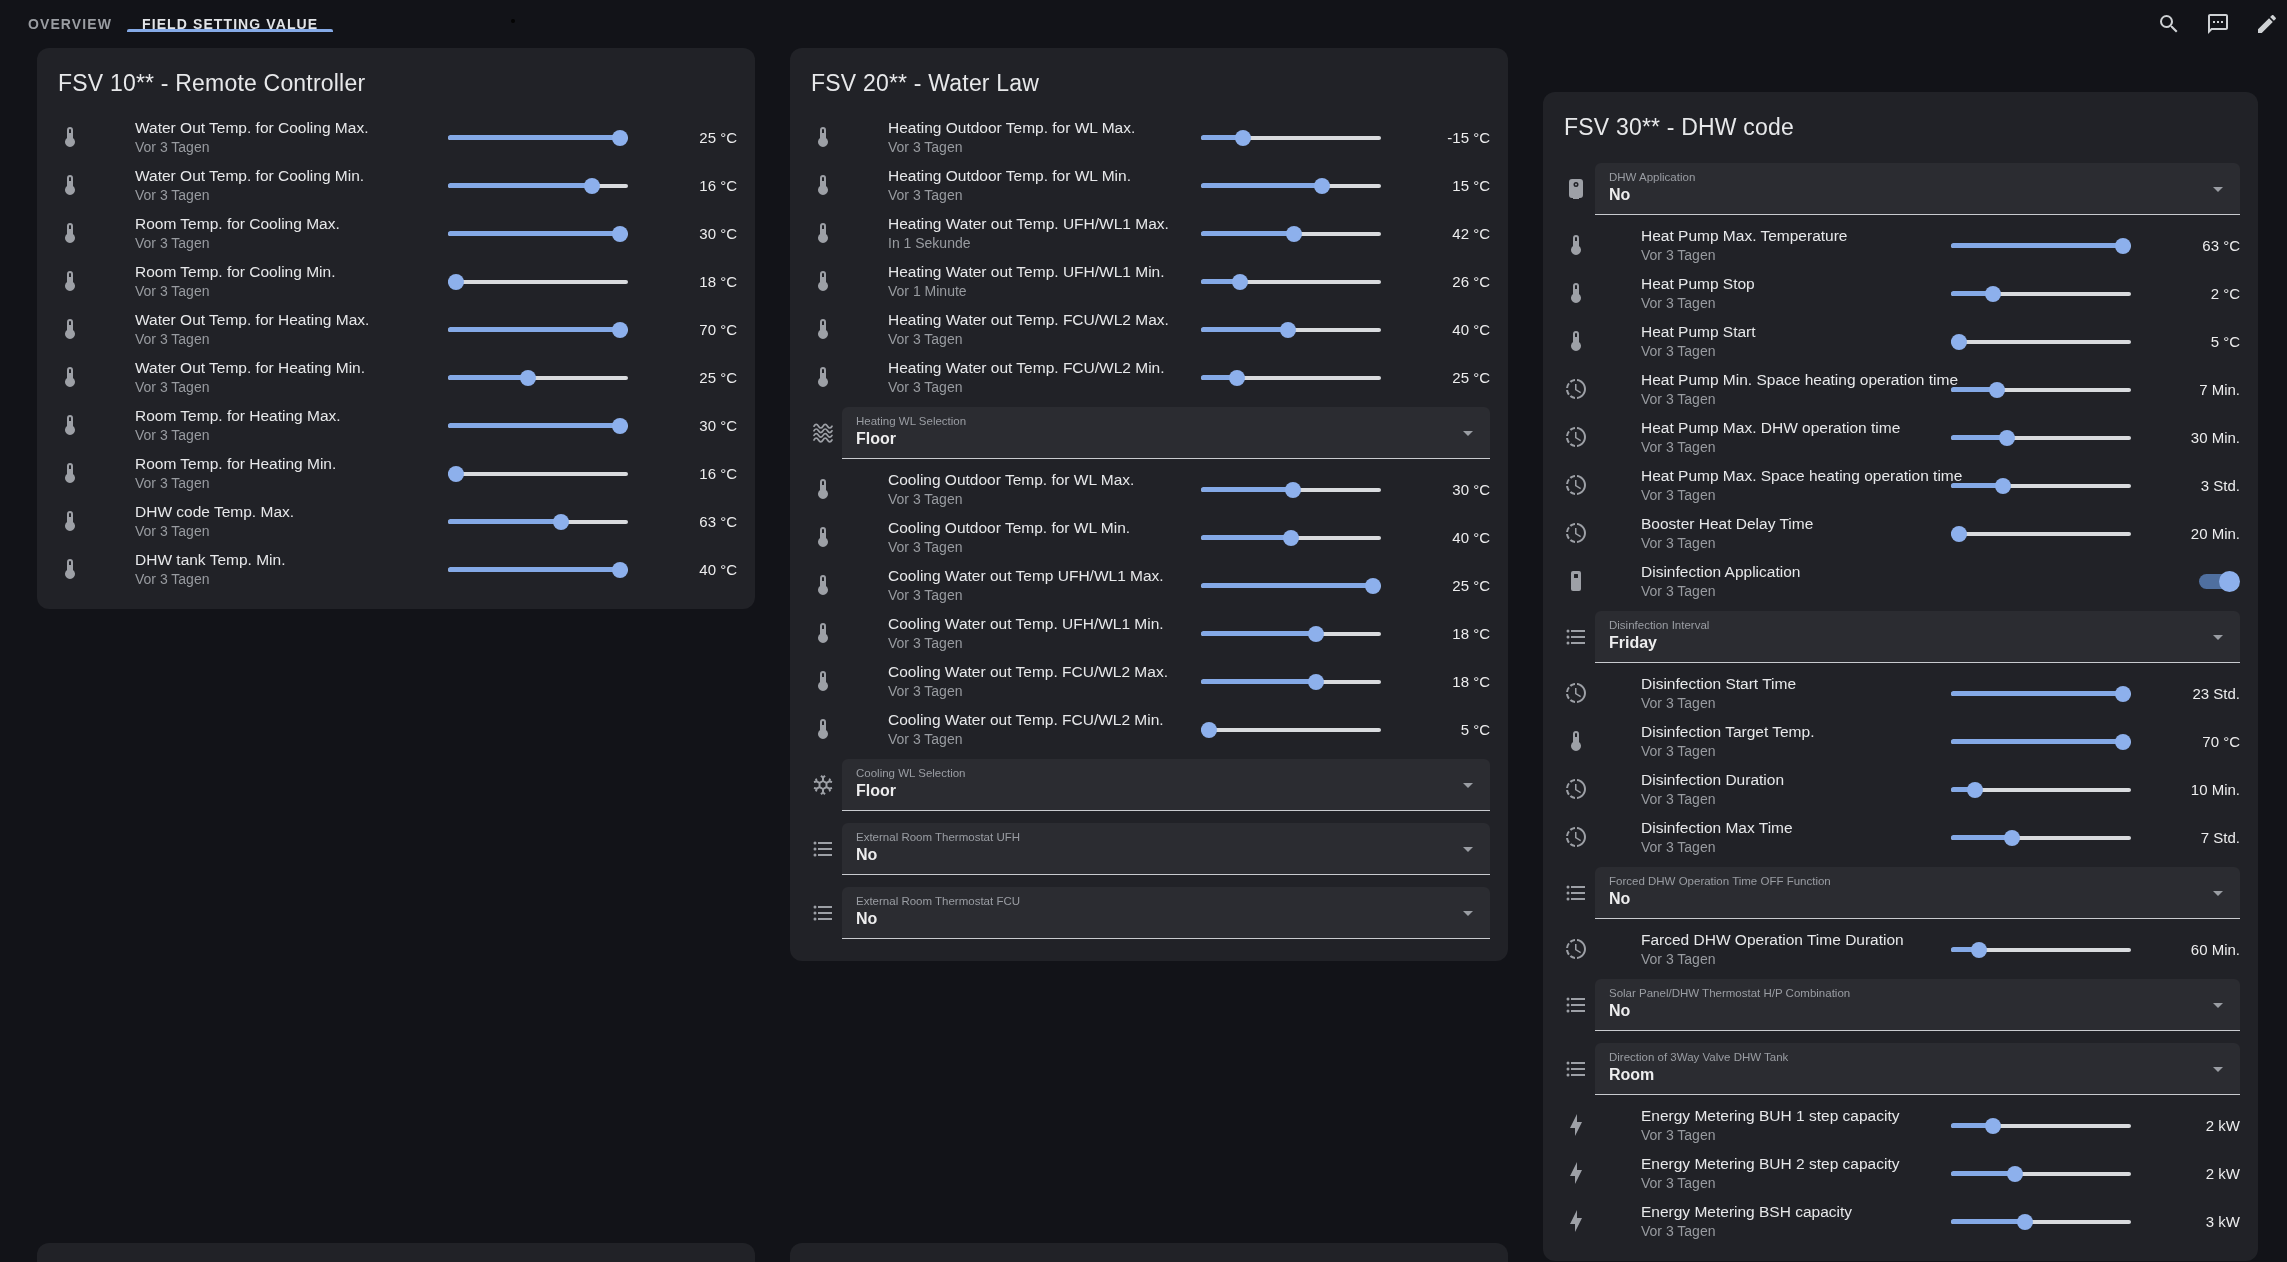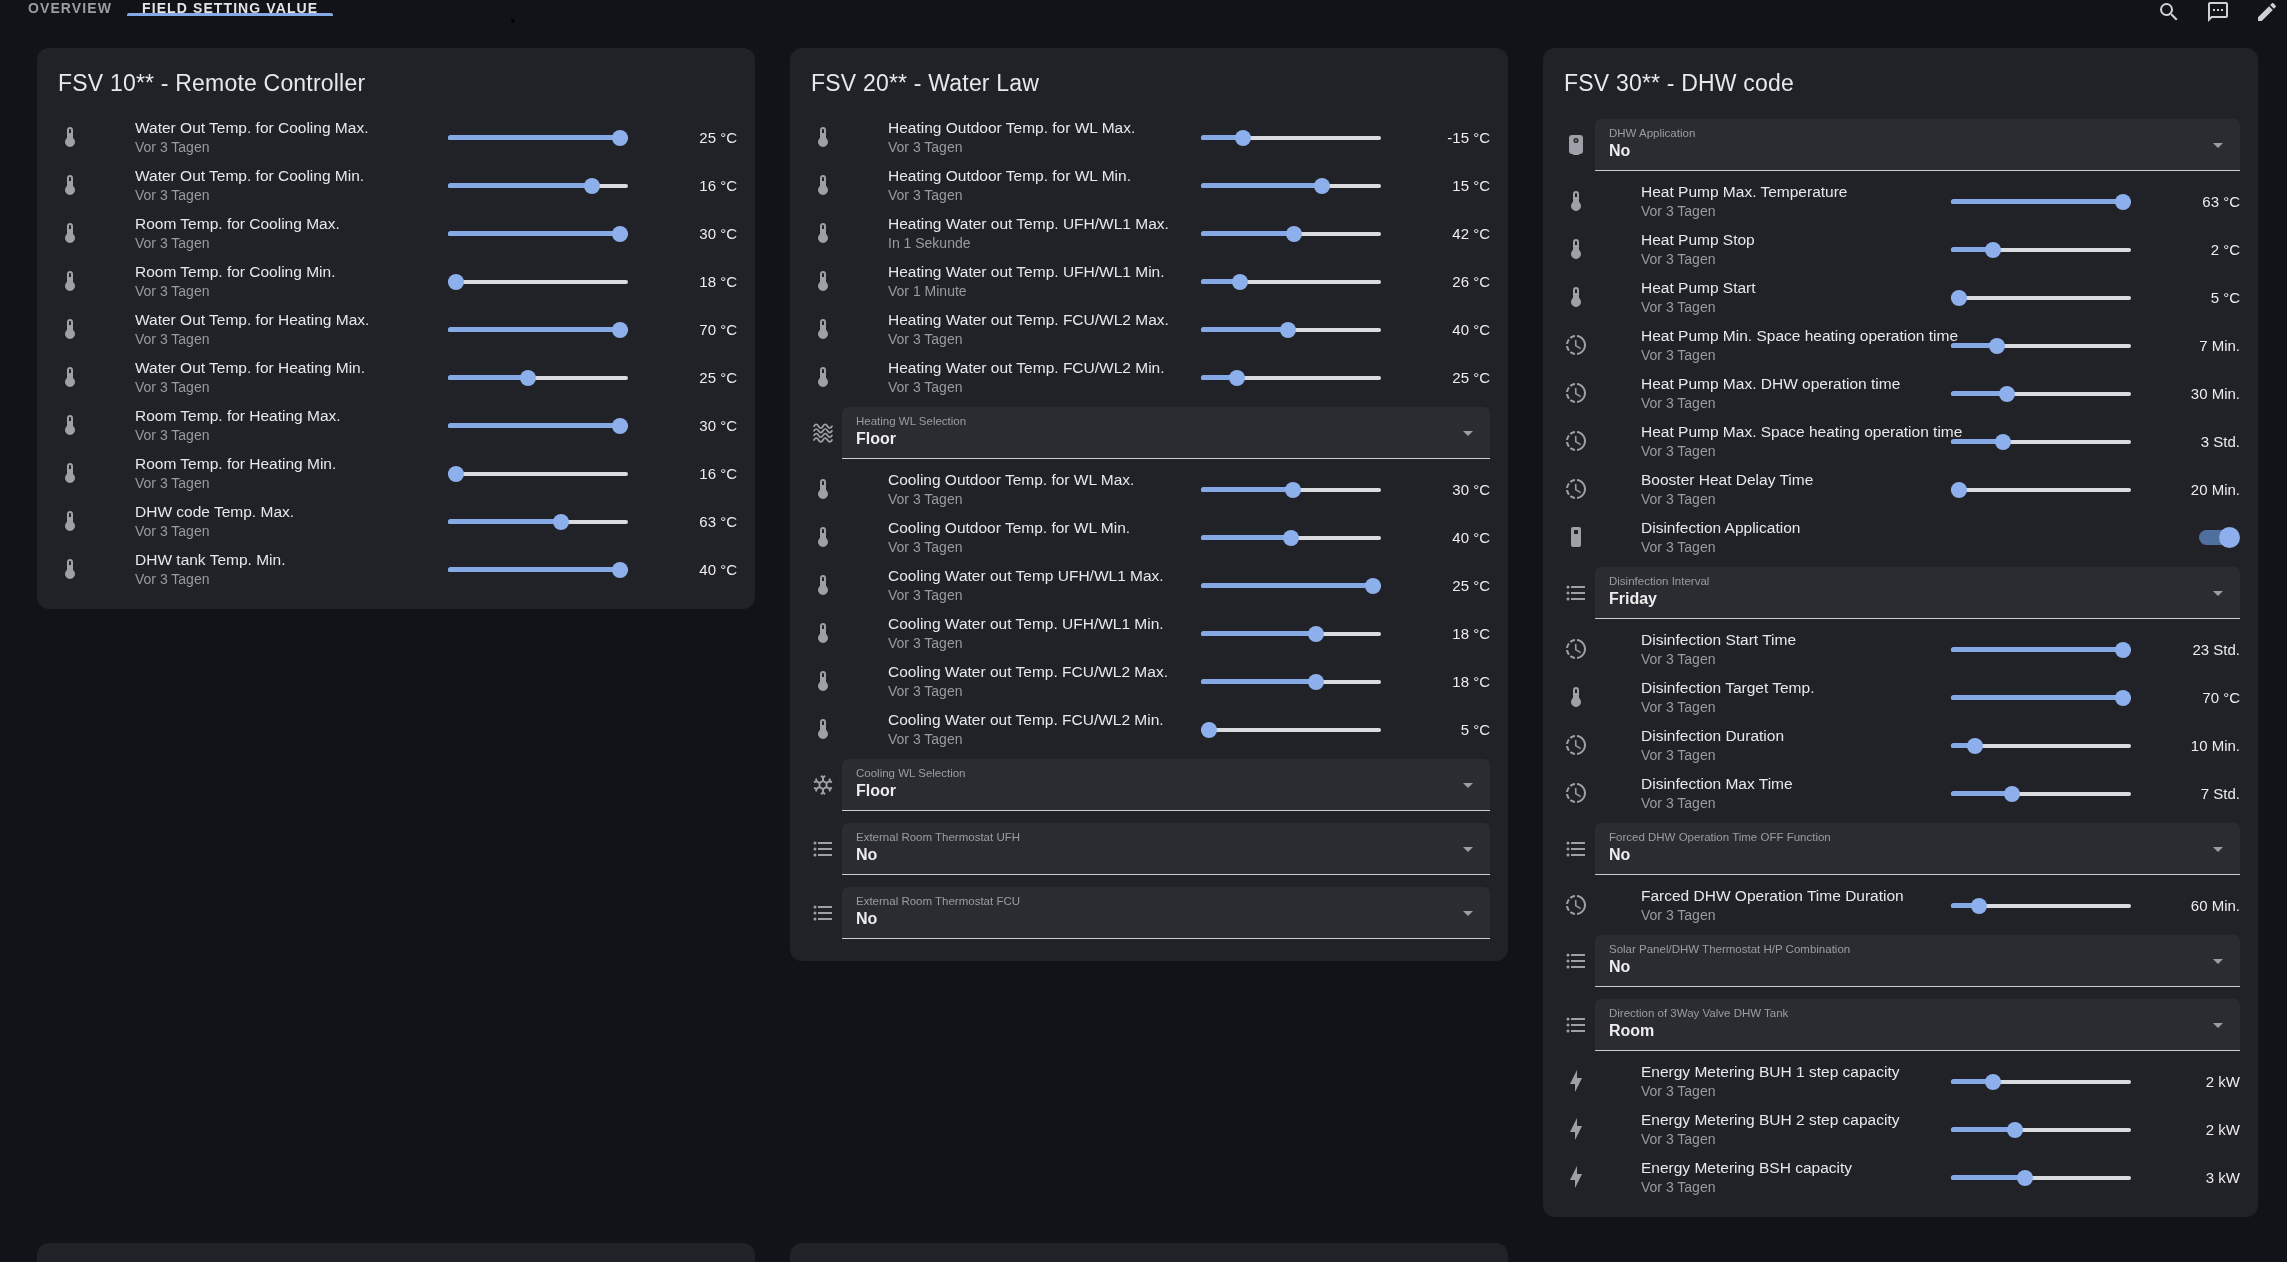--- a/index.html
+++ b/index.html
@@ -3,36 +3,36 @@
 <meta charset="utf-8">
 <style>
   html,body{margin:0;padding:0;}
   body{
     width:2287px;height:1262px;overflow:hidden;position:relative;
     background:var(--page-bg,#121318);
     font-family:"Liberation Sans","DejaVu Sans",sans-serif;
     -webkit-font-smoothing:antialiased;
   }
   
-  .topbar{height:48px;display:flex;align-items:flex-start;padding:0 8px 0 13px;position:relative;}
+  .topbar{height:48px;display:flex;align-items:center;padding:0 8px 0 13px;position:relative;}
   .tabbar{display:flex;align-items:stretch;}
   .tab{display:flex;align-items:center;padding:0 15px;font-size:14px;font-weight:700;
        letter-spacing:1.1px;color:#9a9da2;position:relative;cursor:pointer;user-select:none;}
   .tab.active{color:#e2e4e7;}
   .tab.active::after{content:"";position:absolute;left:0;right:0;bottom:0;height:3px;
        background:var(--accent,#84a9e6);border-radius:2px 2px 0 0;}
   .topbar-dot{position:absolute;left:511px;top:19px;width:4px;height:4px;border-radius:50%;background:#040404;}
   .topbar-icons{margin-left:auto;display:flex;align-items:center;gap:25px;color:#ced1d4;}
   .icon-btn{width:24px;height:24px;cursor:pointer;}
   .icon-btn svg{width:24px;height:24px;display:block;}
   
   .cards-row{position:absolute;top:48px;left:37px;display:flex;gap:35px;align-items:flex-start;}
   .card{width:718px;background:var(--card-bg,#212227);border-radius:12px;
         padding:16px 18px 16px 18px;box-sizing:border-box;}
-  .card:last-child{width:715px;}
+  .card:last-child{width:715px;margin-top:44px;}
   .card-title{font-size:23px;font-weight:400;color:#e7e8ea;margin:6px 0 16px 3px;letter-spacing:.2px;}
   
   .row{height:48px;display:flex;align-items:center;gap:31px;}
   .r-icon{width:24px;height:24px;margin:0 22px 0 3px;color:#9da0a6;flex:none;}
   .r-icon svg{width:24px;height:24px;display:block;}
   .texts{flex:1;min-width:0;}
   .t-label{font-size:15.5px;color:#e7e8ea;line-height:19px;white-space:nowrap;}
   .t-sub{font-size:14px;color:#989ba0;line-height:17px;margin-top:2px;white-space:nowrap;}
   .slider{width:180px;height:17px;position:relative;flex:none;cursor:pointer;}
   .track{position:absolute;top:7px;left:0;right:0;height:4px;border-radius:2px;background:var(--track-rest,#d9dbde);}

